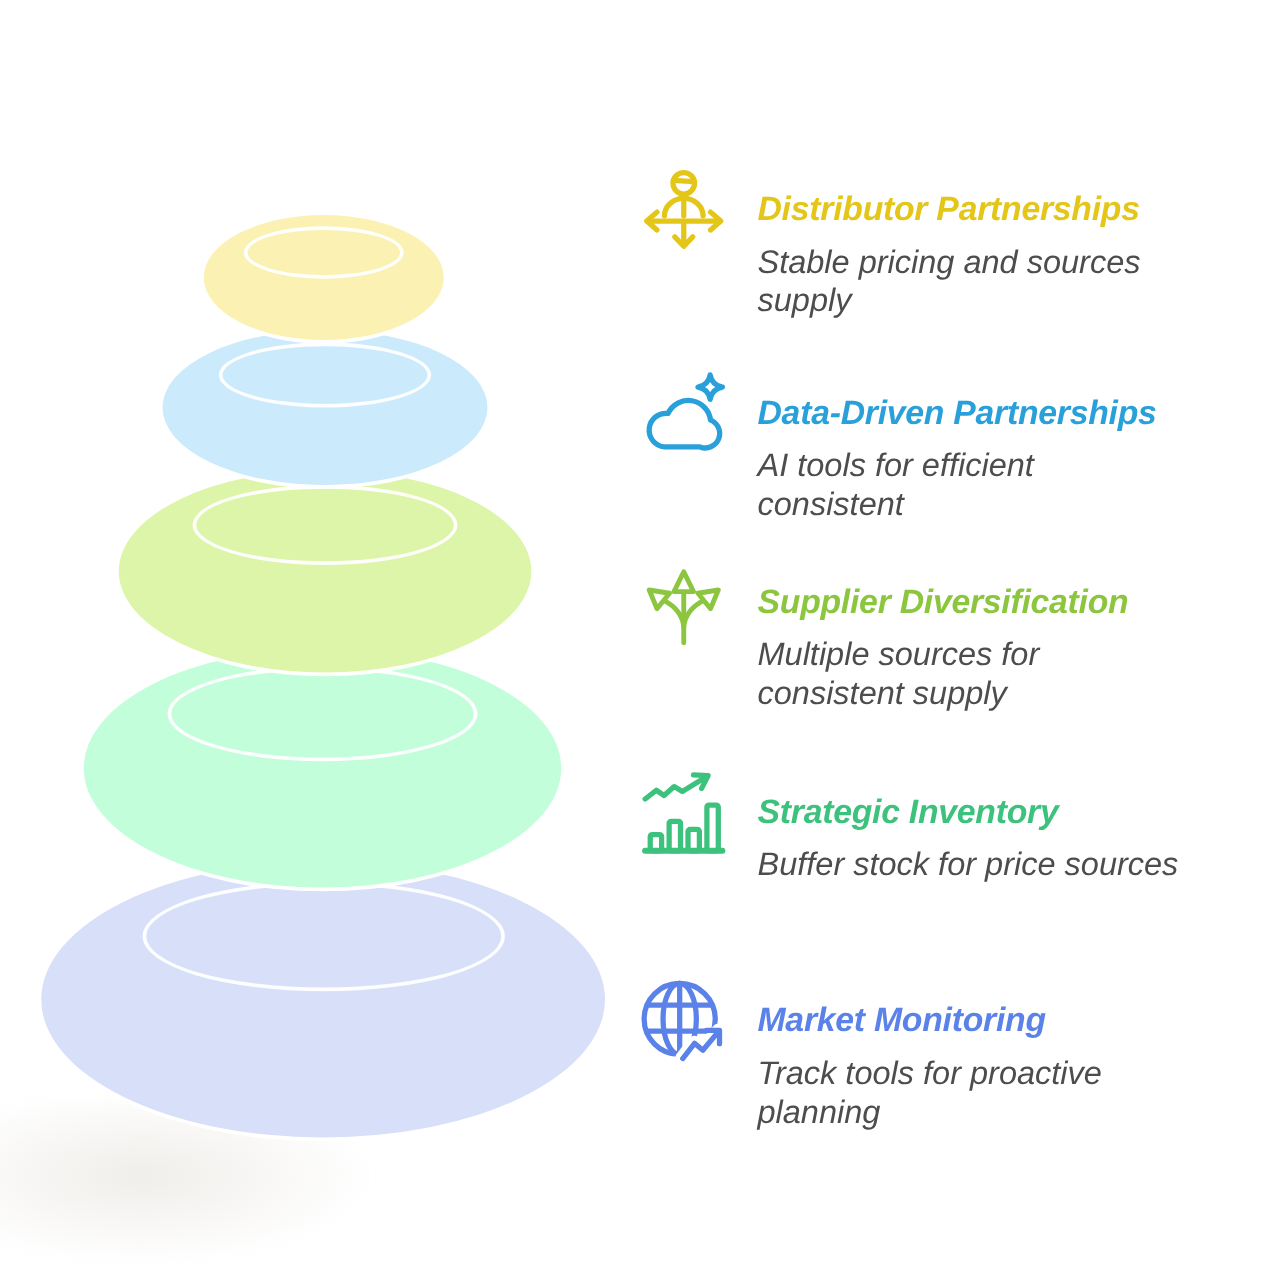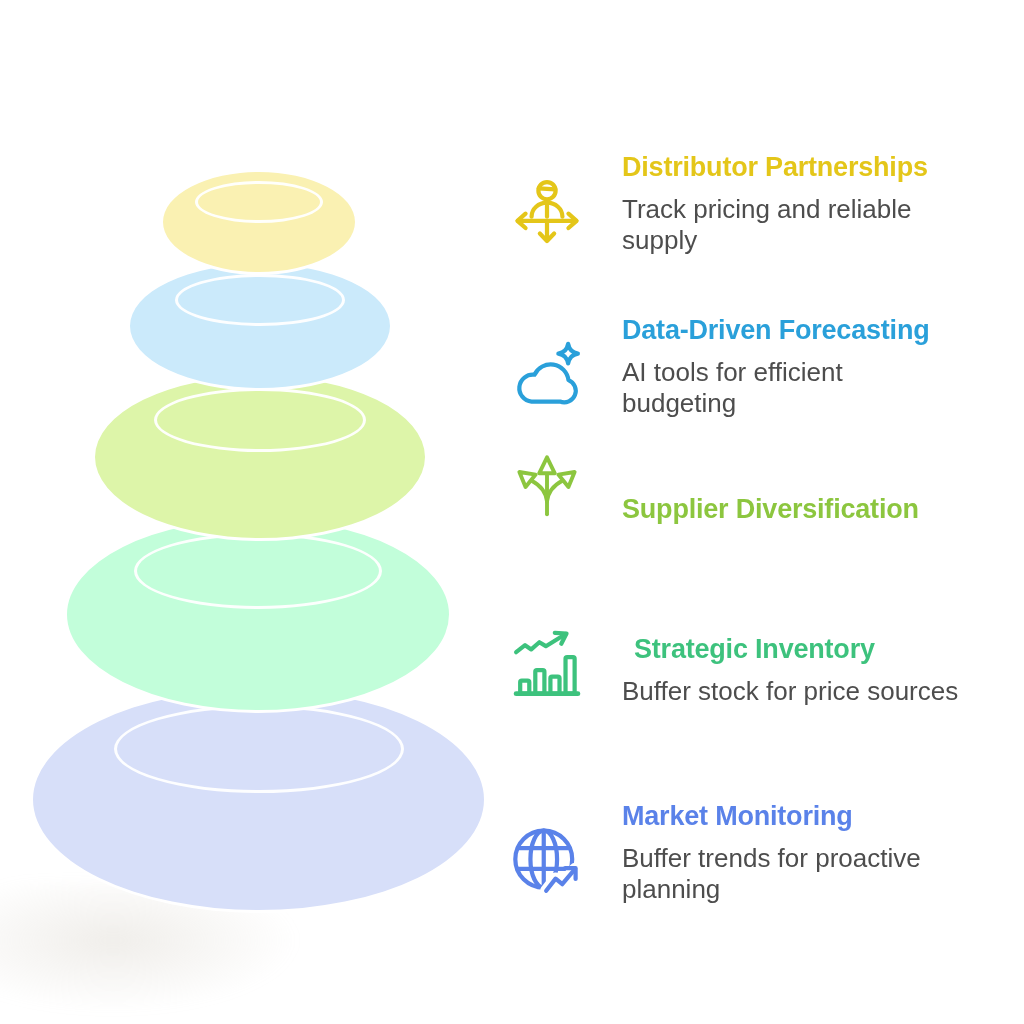--- a/index.html
+++ b/index.html
@@ -30,21 +30,21 @@
   .stone-5{left:30px;top:686px;width:457px;height:227px;z-index:11;}
   .stone-5 .stone-ring{width:290px;height:88px;top:16px;}
   .floor-shadow{
     position:absolute;left:-40px;top:882px;width:340px;height:130px;z-index:1;
     background:radial-gradient(ellipse at 45% 45%, rgba(205,198,186,.30), rgba(205,198,186,0) 70%);
     filter:blur(6px);
   }
   
   .legend-item{
     position:absolute;left:506px;width:512px;
-    display:flex;gap:34px;align-items:flex-end;
+    display:flex;gap:18px;align-items:flex-start;font-style:italic;
   }
   .legend-item.row-1{top:130px;}
   .legend-item.row-2{top:293px;}
   .legend-item.row-3{top:444px;}
   .legend-item.row-4{top:612px;}
   .legend-item.row-5{top:779px;}
   .legend-icon{
     flex:0 0 82px;width:82px;height:82px;
     display:flex;align-items:center;justify-content:center;
   }
@@ -91,69 +91,71 @@
       <path d="M24 16.6 V25"></path>
       <path d="M6 27.6 H42"></path>
       <path d="M10.8 23.2 L5.8 27.6 L10.8 32"></path>
       <path d="M37.2 23.2 L42.2 27.6 L37.2 32"></path>
       <path d="M24 27.6 V39.4"></path>
       <path d="M19.6 35.4 L24 40 L28.4 35.4"></path>
     </svg>
   </div>
   <div class="legend-text">
     <div class="legend-title" style="color: rgb(228, 198, 25);">Distributor Partnerships</div>
-    <div class="legend-desc">Track pricing and reliable
+    <div class="legend-desc">Stable pricing and sources
 supply</div>
   </div>
 </div>
 
 <div class="legend-item row-2">
   <div class="legend-icon" style="color: rgb(42, 160, 218);">
     <svg viewBox="0 0 48 48" fill="none" stroke="currentColor" stroke-width="2.6" stroke-linecap="round" stroke-linejoin="round">
       <path d="M37 3 C37.6 6.4 39.6 8.4 43 9 C39.6 9.6 37.6 11.6 37 15 C36.4 11.6 34.4 9.6 31 9 C34.4 8.4 36.4 6.4 37 3 Z"></path>
       <path d="M32 38.5 H14.5 A8.3 8.3 0 1 1 16.3 22 A11 11 0 0 1 37.2 25.3 A6.8 6.8 0 0 1 32 38.5 Z"></path>
     </svg>
   </div>
   <div class="legend-text">
-    <div class="legend-title" style="color: rgb(42, 160, 218);">Data-Driven Forecasting</div>
+    <div class="legend-title" style="color: rgb(42, 160, 218);">Data-Driven Partnerships</div>
     <div class="legend-desc">AI tools for efficient
-budgeting</div>
+consistent</div>
   </div>
 </div>
 
 <div class="legend-item row-3">
   <div class="legend-icon" style="color: rgb(140, 198, 63);">
     <svg viewBox="0 0 48 48" fill="none" stroke="currentColor" stroke-width="2.4" stroke-linecap="round" stroke-linejoin="round">
       <path d="M24 42 V17.5"></path>
       <path d="M24 7 L28.8 16.8 H19.2 Z"></path>
       <path d="M24 34 C23.2 27.5 19.5 24 14.6 21.4"></path>
       <path d="M7 16 L17 17.6 L10.8 25.2 Z"></path>
       <path d="M24 34 C24.8 27.5 28.5 24 33.4 21.4"></path>
       <path d="M41 16 L31 17.6 L37.2 25.2 Z"></path>
     </svg>
   </div>
   <div class="legend-text">
     <div class="legend-title" style="color: rgb(140, 198, 63);">Supplier Diversification</div>
+    <div class="legend-desc">Multiple sources for
+consistent supply</div>
   </div>
 </div>
 
 <div class="legend-item row-4">
   <div class="legend-icon" style="color: rgb(61, 194, 125);">
     <svg viewBox="0 0 48 48" fill="none" stroke="currentColor" stroke-width="2.6" stroke-linecap="round" stroke-linejoin="round">
       <path d="M5 41 H43" stroke-width="3"></path>
       <rect x="7.5" y="33" width="5.6" height="8" rx="1"></rect>
       <rect x="16.8" y="26.5" width="5.6" height="14.5" rx="1"></rect>
       <rect x="26.1" y="30.5" width="5.6" height="10.5" rx="1"></rect>
       <rect x="35.4" y="18.5" width="5.6" height="22.5" rx="1"></rect>
       <path d="M5 15.5 L10.5 11.2 L14.3 13.8 L19.3 9.4 L23.3 11.8 L35.5 4.3"></path>
       <path d="M28.8 3.6 L36 4 L32.8 10.3"></path>
     </svg>
   </div>
   <div class="legend-text">
-    <div class="legend-title" style="color: rgb(61, 194, 125); margin-left: 12px;">Strategic Inventory</div>
+    <div class="legend-title" style="color: rgb(61, 194, 125);">Strategic Inventory</div>
     <div class="legend-desc">Buffer stock for price sources</div>
   </div>
 </div>
 
 <div class="legend-item row-5">
   <div class="legend-icon" style="color: rgb(90, 130, 233);">
     <svg viewBox="0 0 48 48" fill="none" stroke="currentColor" stroke-width="2.6" stroke-linecap="round" stroke-linejoin="round">
       <circle cx="22" cy="21" r="17.5"></circle>
       <ellipse cx="22" cy="21" rx="8.2" ry="17.5"></ellipse>
       <path d="M22 3.5 V38.5"></path>
@@ -161,16 +163,16 @@
       <path d="M5.7 27 H38.3"></path>
       <g stroke="#ffffff" stroke-width="7.5">
         <path d="M23.5 40.5 L29.3 33 L33.4 36.4 L41.3 27"></path>
       </g>
       <path d="M23.5 40.5 L29.3 33 L33.4 36.4 L41.3 27"></path>
       <path d="M35.2 26.6 H41.6 V33.2"></path>
     </svg>
   </div>
   <div class="legend-text">
     <div class="legend-title" style="color: rgb(90, 130, 233);">Market Monitoring</div>
-    <div class="legend-desc">Buffer trends for proactive
+    <div class="legend-desc">Track tools for proactive
 planning</div>
   </div>
 </div>
 
 </body></html>

